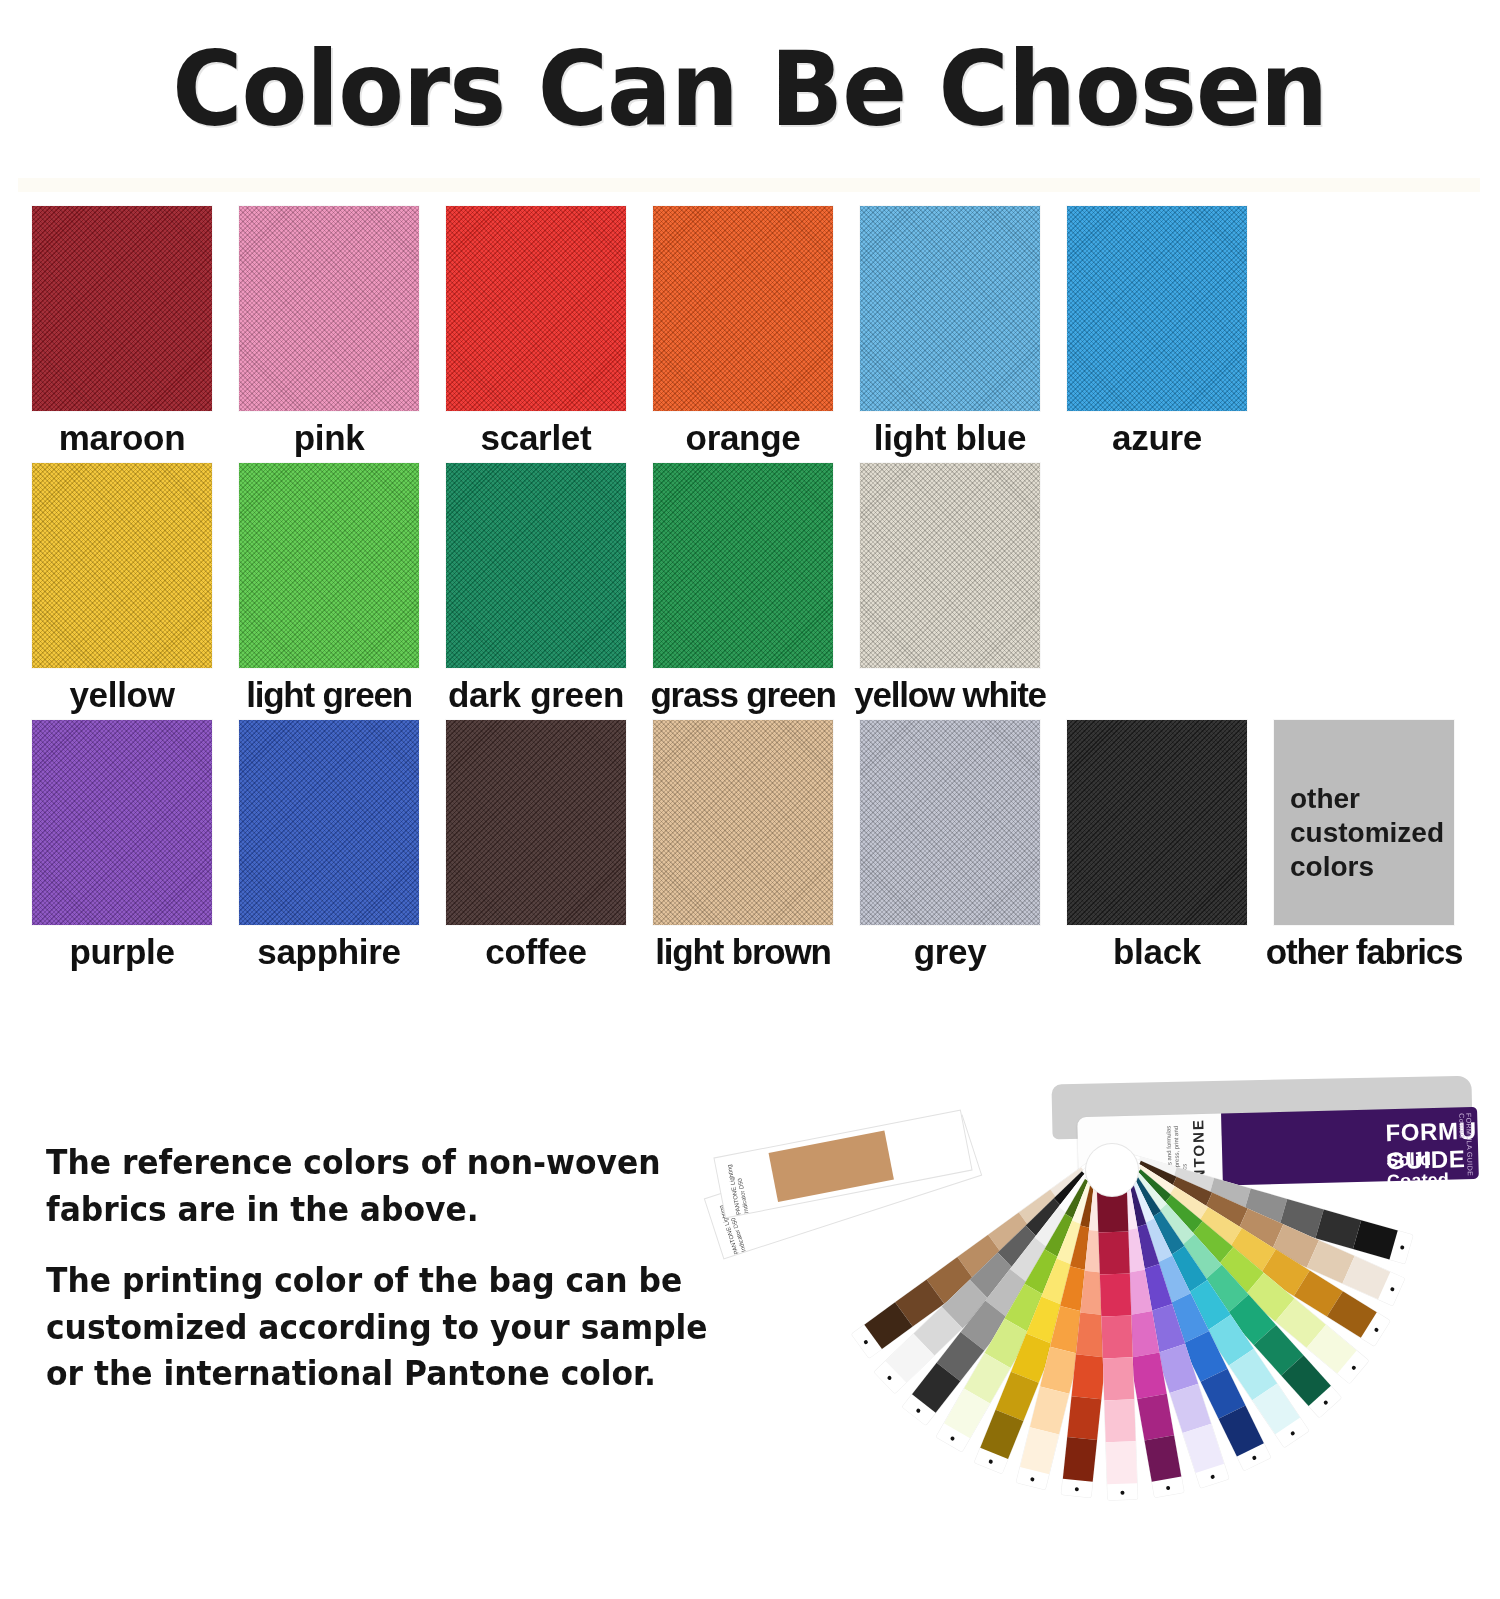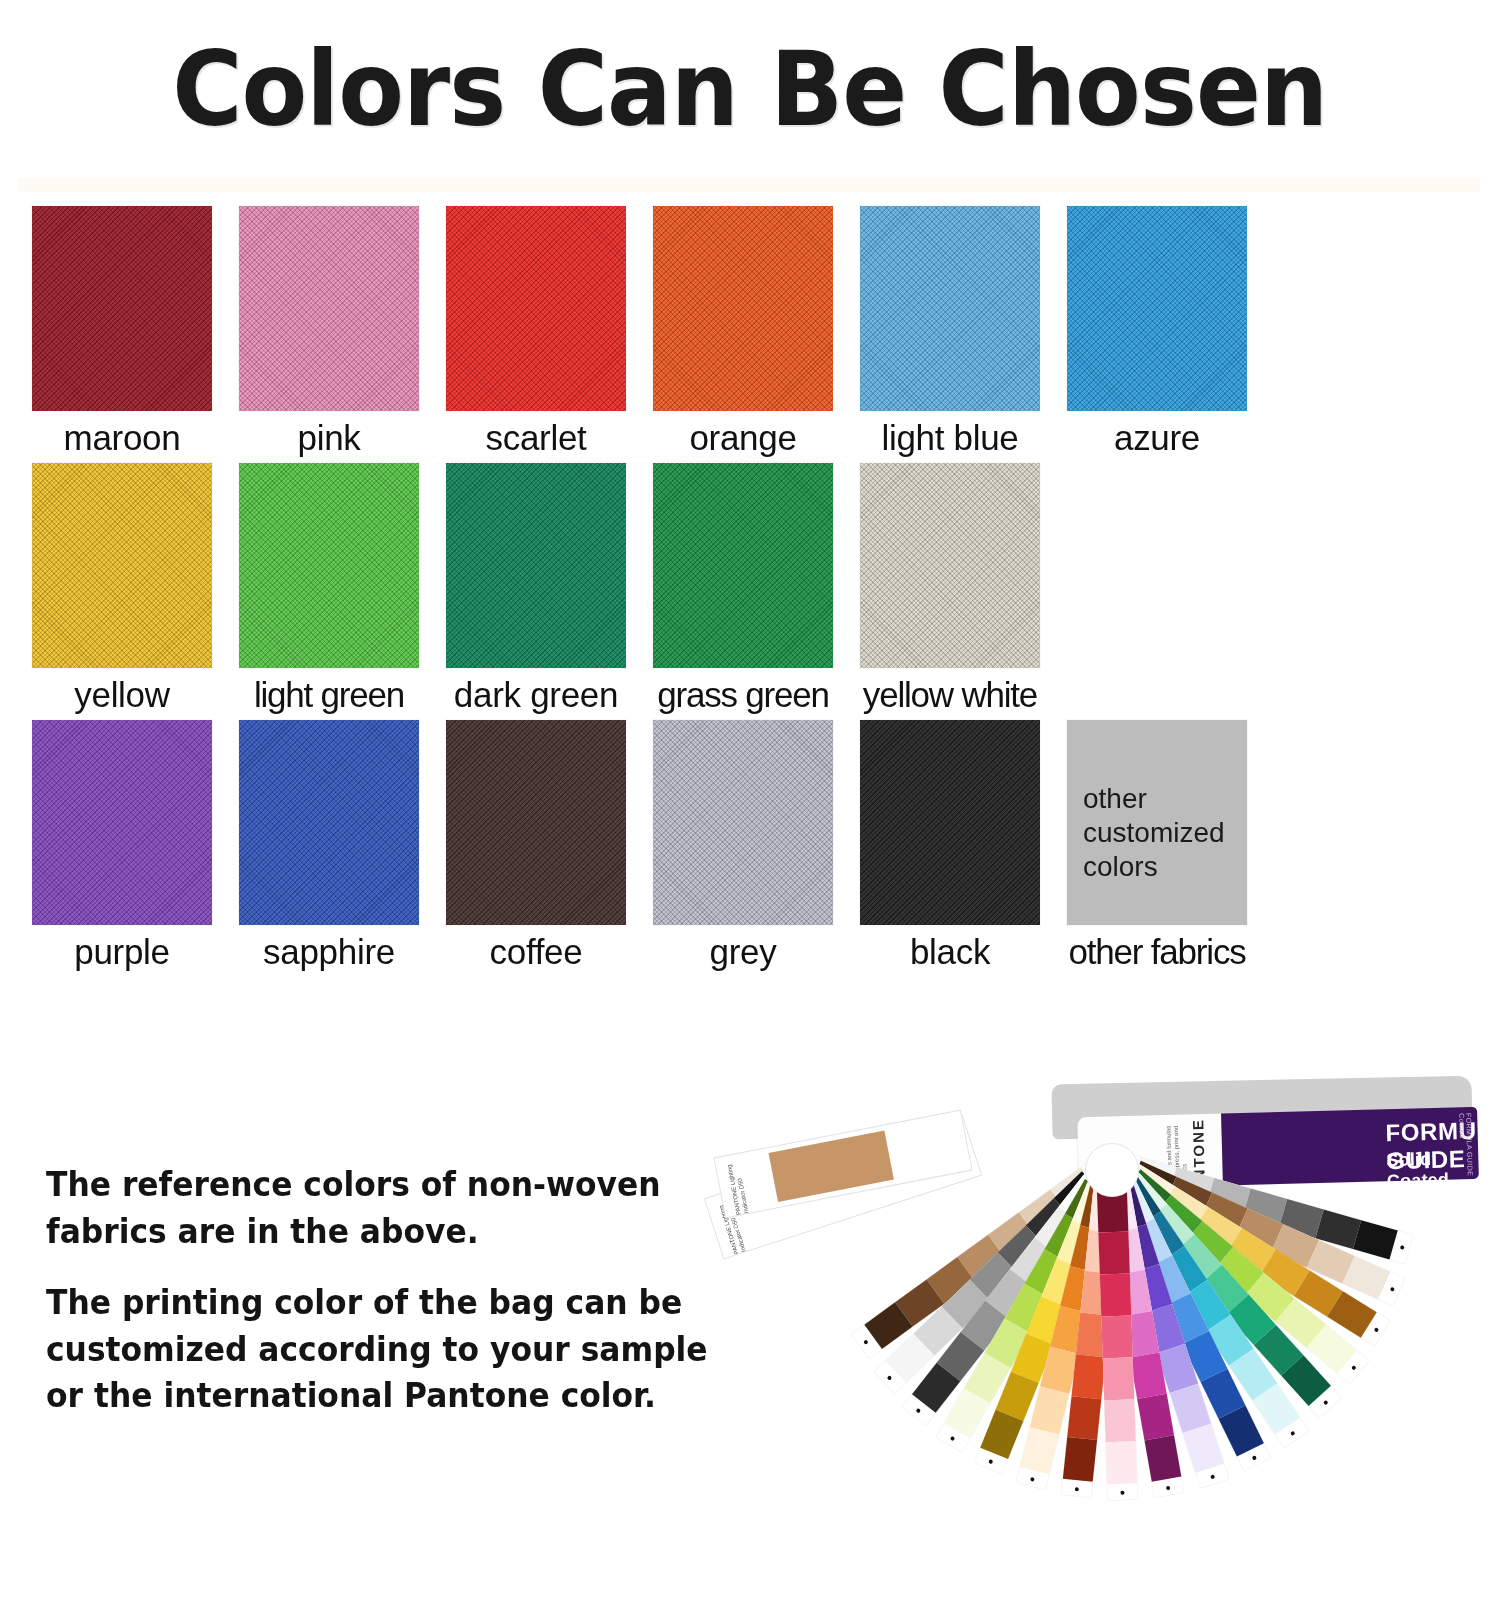--- a/index.html
+++ b/index.html
@@ -46,20 +46,21 @@
     height: 14px;
     background: #fdfbf4;
   }
 
   
   .grid {
     position: absolute;
     top: 206px;
     left: 0;
     width: 1500px;
+    font-weight: bold;
   }
   .row {
     display: flex;
     width: 1500px;
     padding-left: 32px;
     box-sizing: border-box;
     margin-bottom: 6px;
   }
   .cell {
     width: 180px;
@@ -120,21 +121,21 @@
   .lower {
     position: absolute;
     top: 1060px;
     left: 0;
     width: 1500px;
     height: 539px;
   }
   .blurb {
     position: absolute;
     left: 46px;
-    top: 102px;
+    top: 80px;
     width: 700px;
   }
   .blurb p {
     margin: 0 0 24px 0;
     font-family: "DejaVu Sans", "Liberation Sans", sans-serif;
     font-weight: bold;
     font-size: 33px;
     line-height: 1.42;
     color: #141414;
     transform: scaleX(0.95);
@@ -382,20 +383,24 @@
       </div>
       <div class="cell">
         <div class="swatch" style="background: rgb(50, 88, 192);"></div>
         <div class="label">sapphire</div>
       </div>
       <div class="cell">
         <div class="swatch" style="background: rgb(69, 47, 45);"></div>
         <div class="label">coffee</div>
       </div>
       <div class="cell">
+        <div class="swatch" style="background: rgb(222, 188, 147);"></div>
+        <div class="label tight">light brown</div>
+      </div>
+      <div class="cell">
         <div class="swatch" style="background: rgb(189, 192, 206);"></div>
         <div class="label">grey</div>
       </div>
       <div class="cell">
         <div class="swatch" style="background: rgb(34, 34, 34);"></div>
         <div class="label">black</div>
       </div>
       <div class="cell">
         <div class="swatch flat" style="background: rgb(188, 188, 188);">
           <div class="swatch-note">other<br>customized<br>colors</div>

